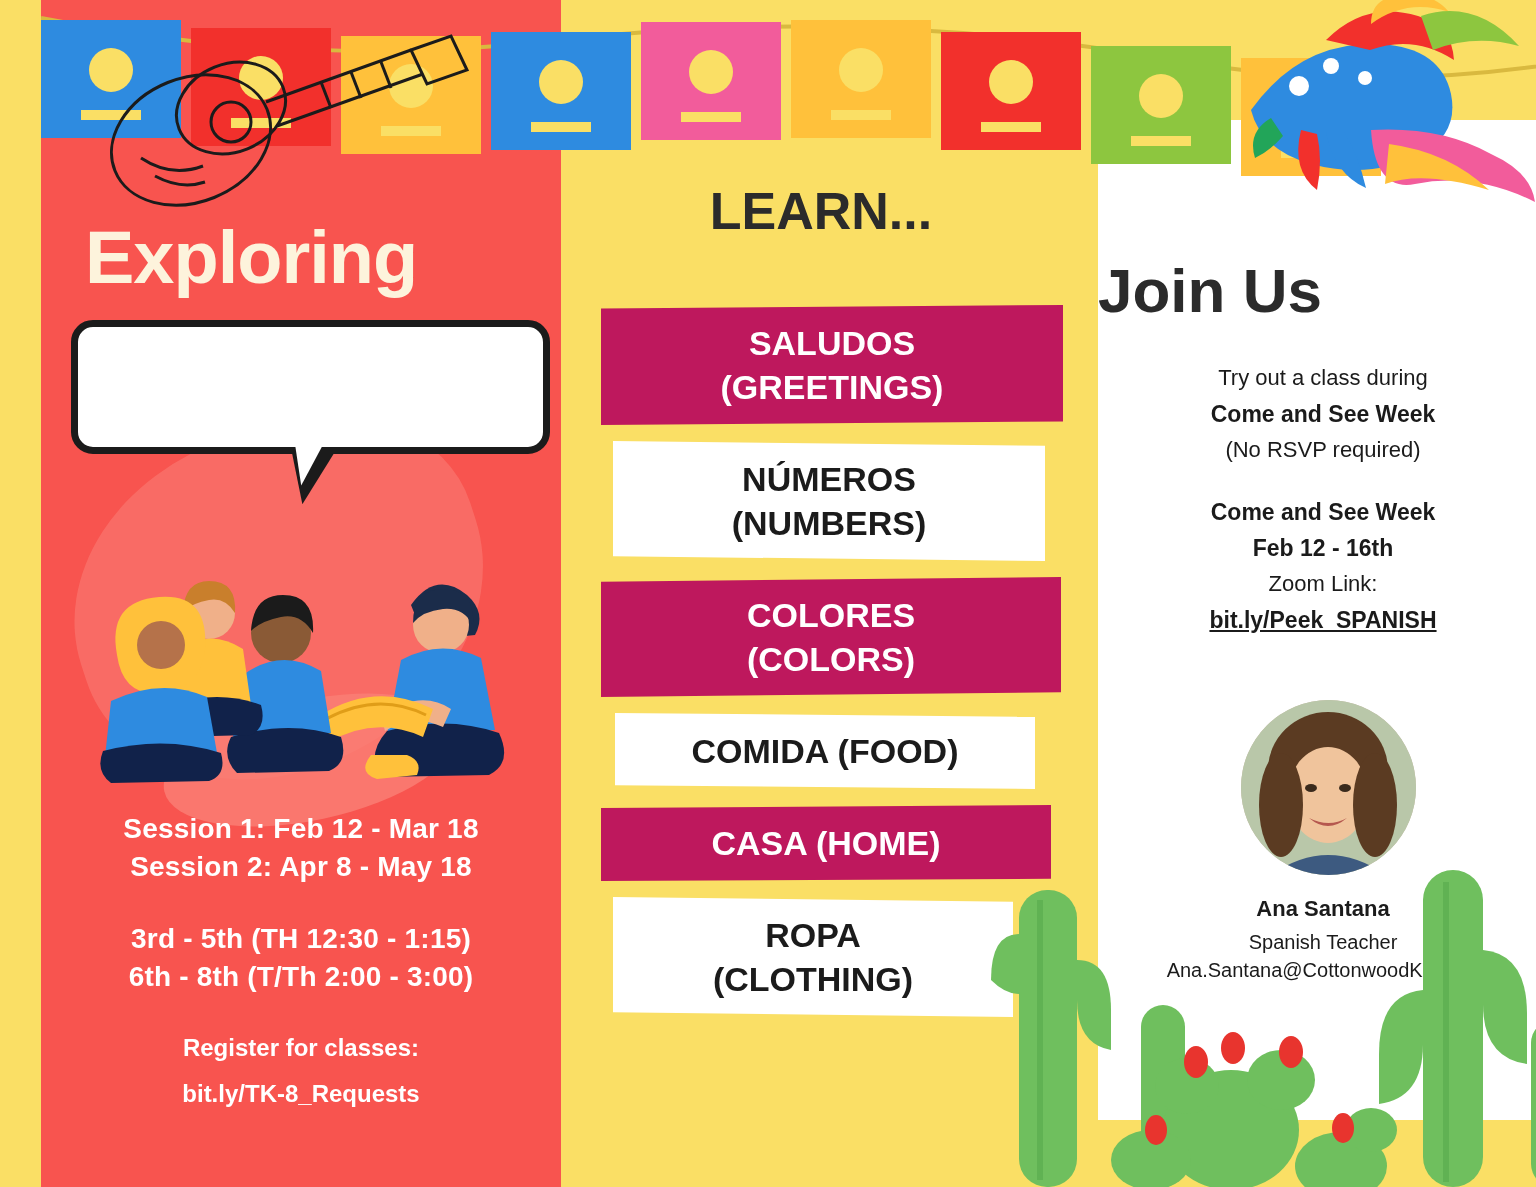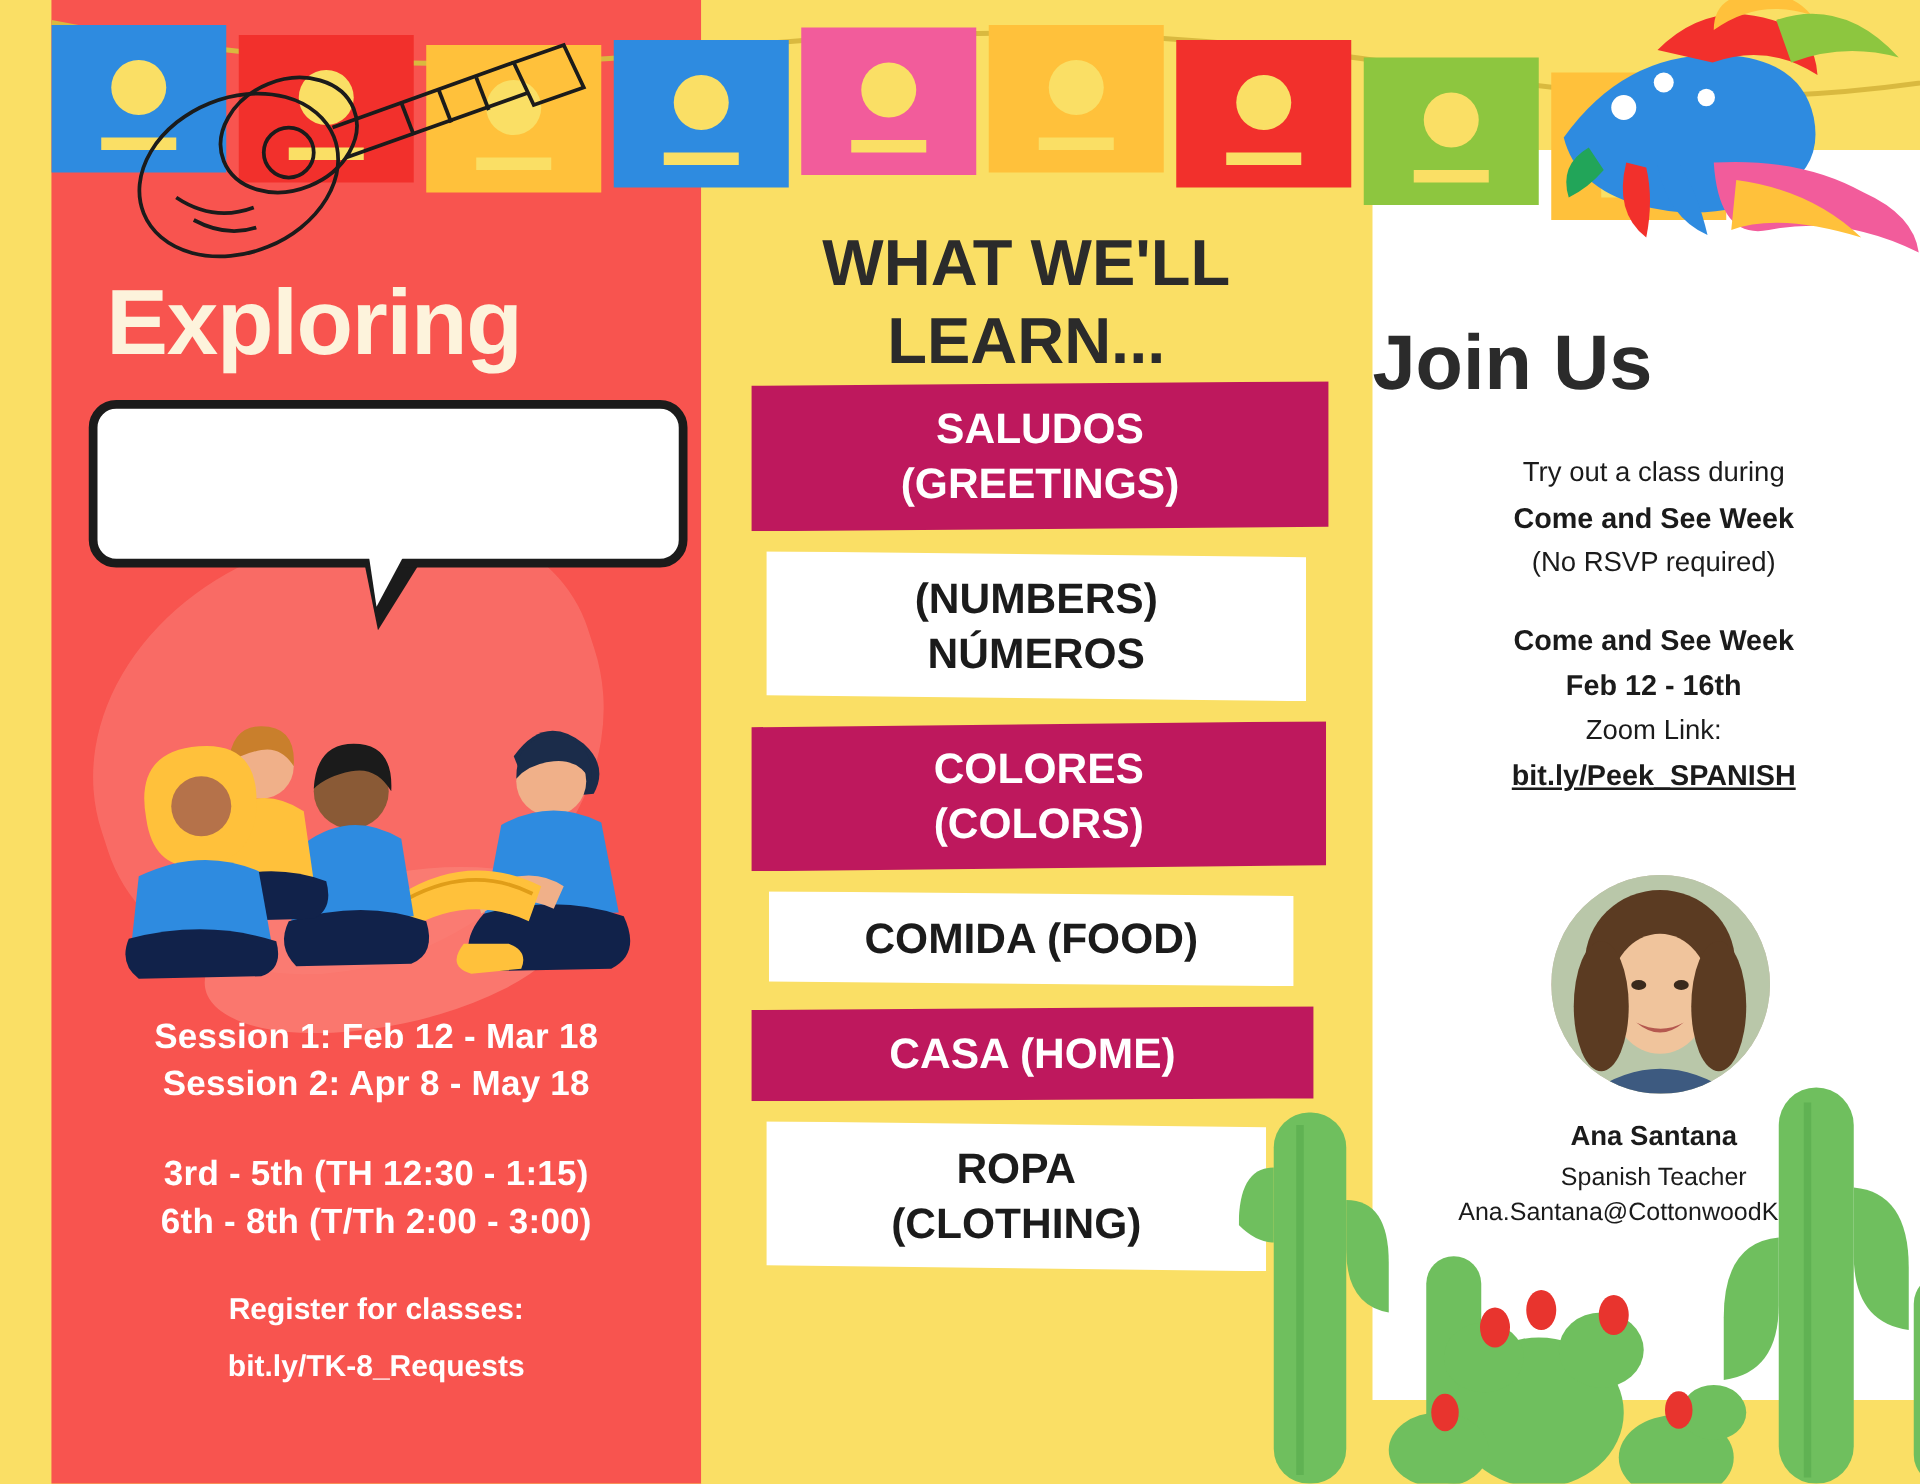--- a/index.html
+++ b/index.html
@@ -195,35 +195,34 @@
     <div class="line">3rd - 5th (TH 12:30 - 1:15)</div>
     <div class="line">6th - 8th (T/Th 2:00 - 3:00)</div>
     <div class="gap" style="height:26px;"></div>
     <div class="reg">Register for classes:</div>
     <div class="reg u">bit.ly/TK-8_Requests</div>
   </div>
 
   <div class="mid"></div>
 
   <div class="what-title">
-    <div>WHAT WE'LL</div>
     <div>LEARN...</div>
   </div>
 
   <div class="ribbons">
     <div class="ribbon green r1">
       <div>
         <div>SALUDOS</div>
         <div>(GREETINGS)</div>
       </div>
     </div>
     <div class="ribbon white r2">
       <div>
+        <div>NÚMEROS</div>
         <div>(NUMBERS)</div>
-        <div>NÚMEROS</div>
       </div>
     </div>
     <div class="ribbon green r3">
       <div>
         <div>COLORES</div>
         <div>(COLORS)</div>
       </div>
     </div>
     <div class="ribbon white r4">
       <div>

